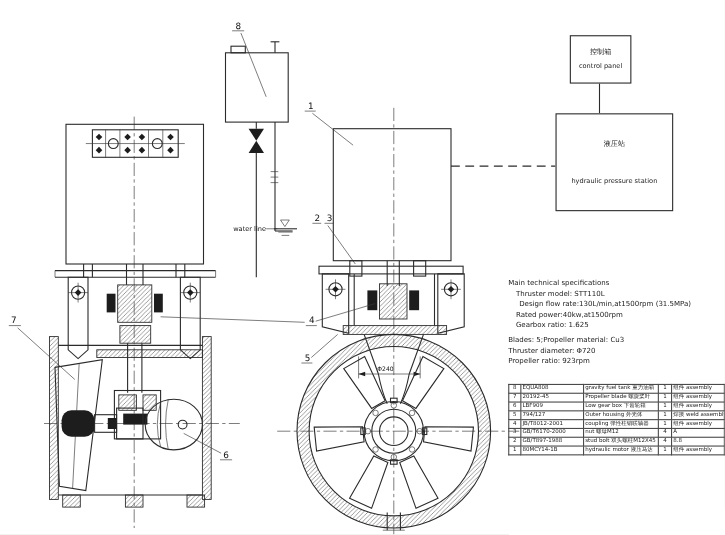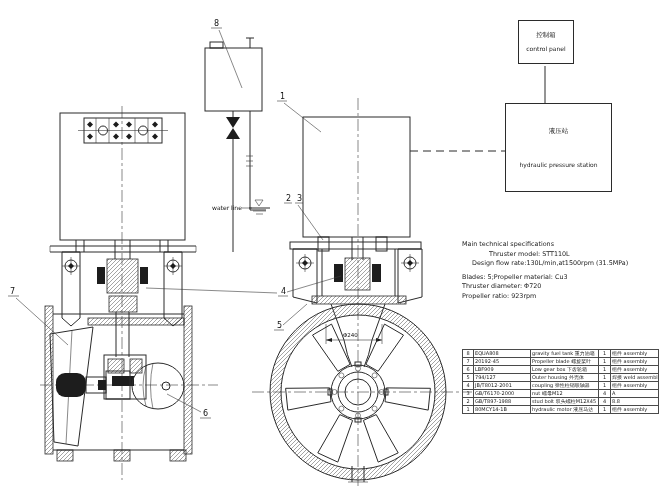--- a/index.html
+++ b/index.html
@@ -12,22 +12,22 @@
   .dash{fill:none;stroke:#2b2b2b;stroke-width:1;stroke-dasharray:8 5;}
   .blk{fill:#1d1d1d;stroke:none;}
   .hat{fill:url(#hch);stroke:#2b2b2b;stroke-width:.8;}
   .call{font:8px "DejaVu Sans",sans-serif;fill:#111;}
   .small{font:6px "DejaVu Sans",sans-serif;fill:#111;}
   .dim{font:5.5px "DejaVu Sans",sans-serif;fill:#111;}
   .boxpanel{position:absolute;border:1px solid #2b2b2b;background:#fff;
             display:flex;flex-direction:column;align-items:center;justify-content:center;gap:6px;}
   .cnline{font-size:6.5px;line-height:7px;}
   .enline{font-size:6px;line-height:7px;}
-  #specs{position:absolute;left:462px;top:240px;width:197px;font-size:6.4px;line-height:9.6px;white-space:nowrap;}
-  #specs .ind1{padding-left:7px;margin-left:20px;}
+  #specs{position:absolute;left:462px;top:253px;width:197px;font-size:6.4px;line-height:9.6px;white-space:nowrap;}
+  #specs .ind1{padding-left:7px;}
   #specs .ind2{padding-left:10px;}
   #specs .gap{margin-top:4px;}
   #parts{position:absolute;left:462px;top:349px;width:196px;border-collapse:collapse;table-layout:fixed;}
   #parts td{border:1px solid #4a4a4a;font-size:5px;line-height:7px;height:7px;padding:0 1px;
             overflow:hidden;white-space:nowrap;}
   #parts td.c{text-align:center;}
 </style>
 </head>
 <body>
 
@@ -294,34 +294,36 @@
     <g>
       <line class="ln" x1="352" y1="466" x2="352" y2="482"></line>
       <line class="ln" x1="364" y1="466" x2="364" y2="482"></line>
       <line class="thin" x1="348" y1="482" x2="368" y2="482"></line>
     </g>
   </g>
 
   <line class="ln" x1="545" y1="66" x2="545" y2="103"></line>
 </svg>
 
-<div class="boxpanel" style="left:518px;top:20px;width:54px;height:42px;">
+<div class="boxpanel" style="left:518px;top:32px;width:54px;height:42px;">
   <div class="cnline">控制箱</div>
   <div class="enline">control panel</div>
 </div>
 
 <div class="boxpanel" style="left:505px;top:103px;width:105px;height:87px;gap:26px;">
   <div class="cnline">液压站</div>
   <div class="enline">hydraulic pressure station</div>
 </div>
 
 <div id="specs">
   <div>Main technical specifications</div>
   <div class="ind1">Thruster model: STT110L</div>
   <div class="ind2">Design flow rate:130L/min,at1500rpm  (31.5MPa)</div>
+  <div class="ind1">Rated power:40kw,at1500rpm</div>
+  <div class="ind1">Gearbox ratio: 1.625</div>
   <div class="gap">Blades: 5;Propeller material: Cu3</div>
   <div>Thruster diameter: Φ720</div>
   <div>Propeller ratio: 923rpm</div>
 </div>
 
 <table id="parts">
   <colgroup>
         <col style="width:11px">
         <col style="width:57px">
         <col style="width:68px">

